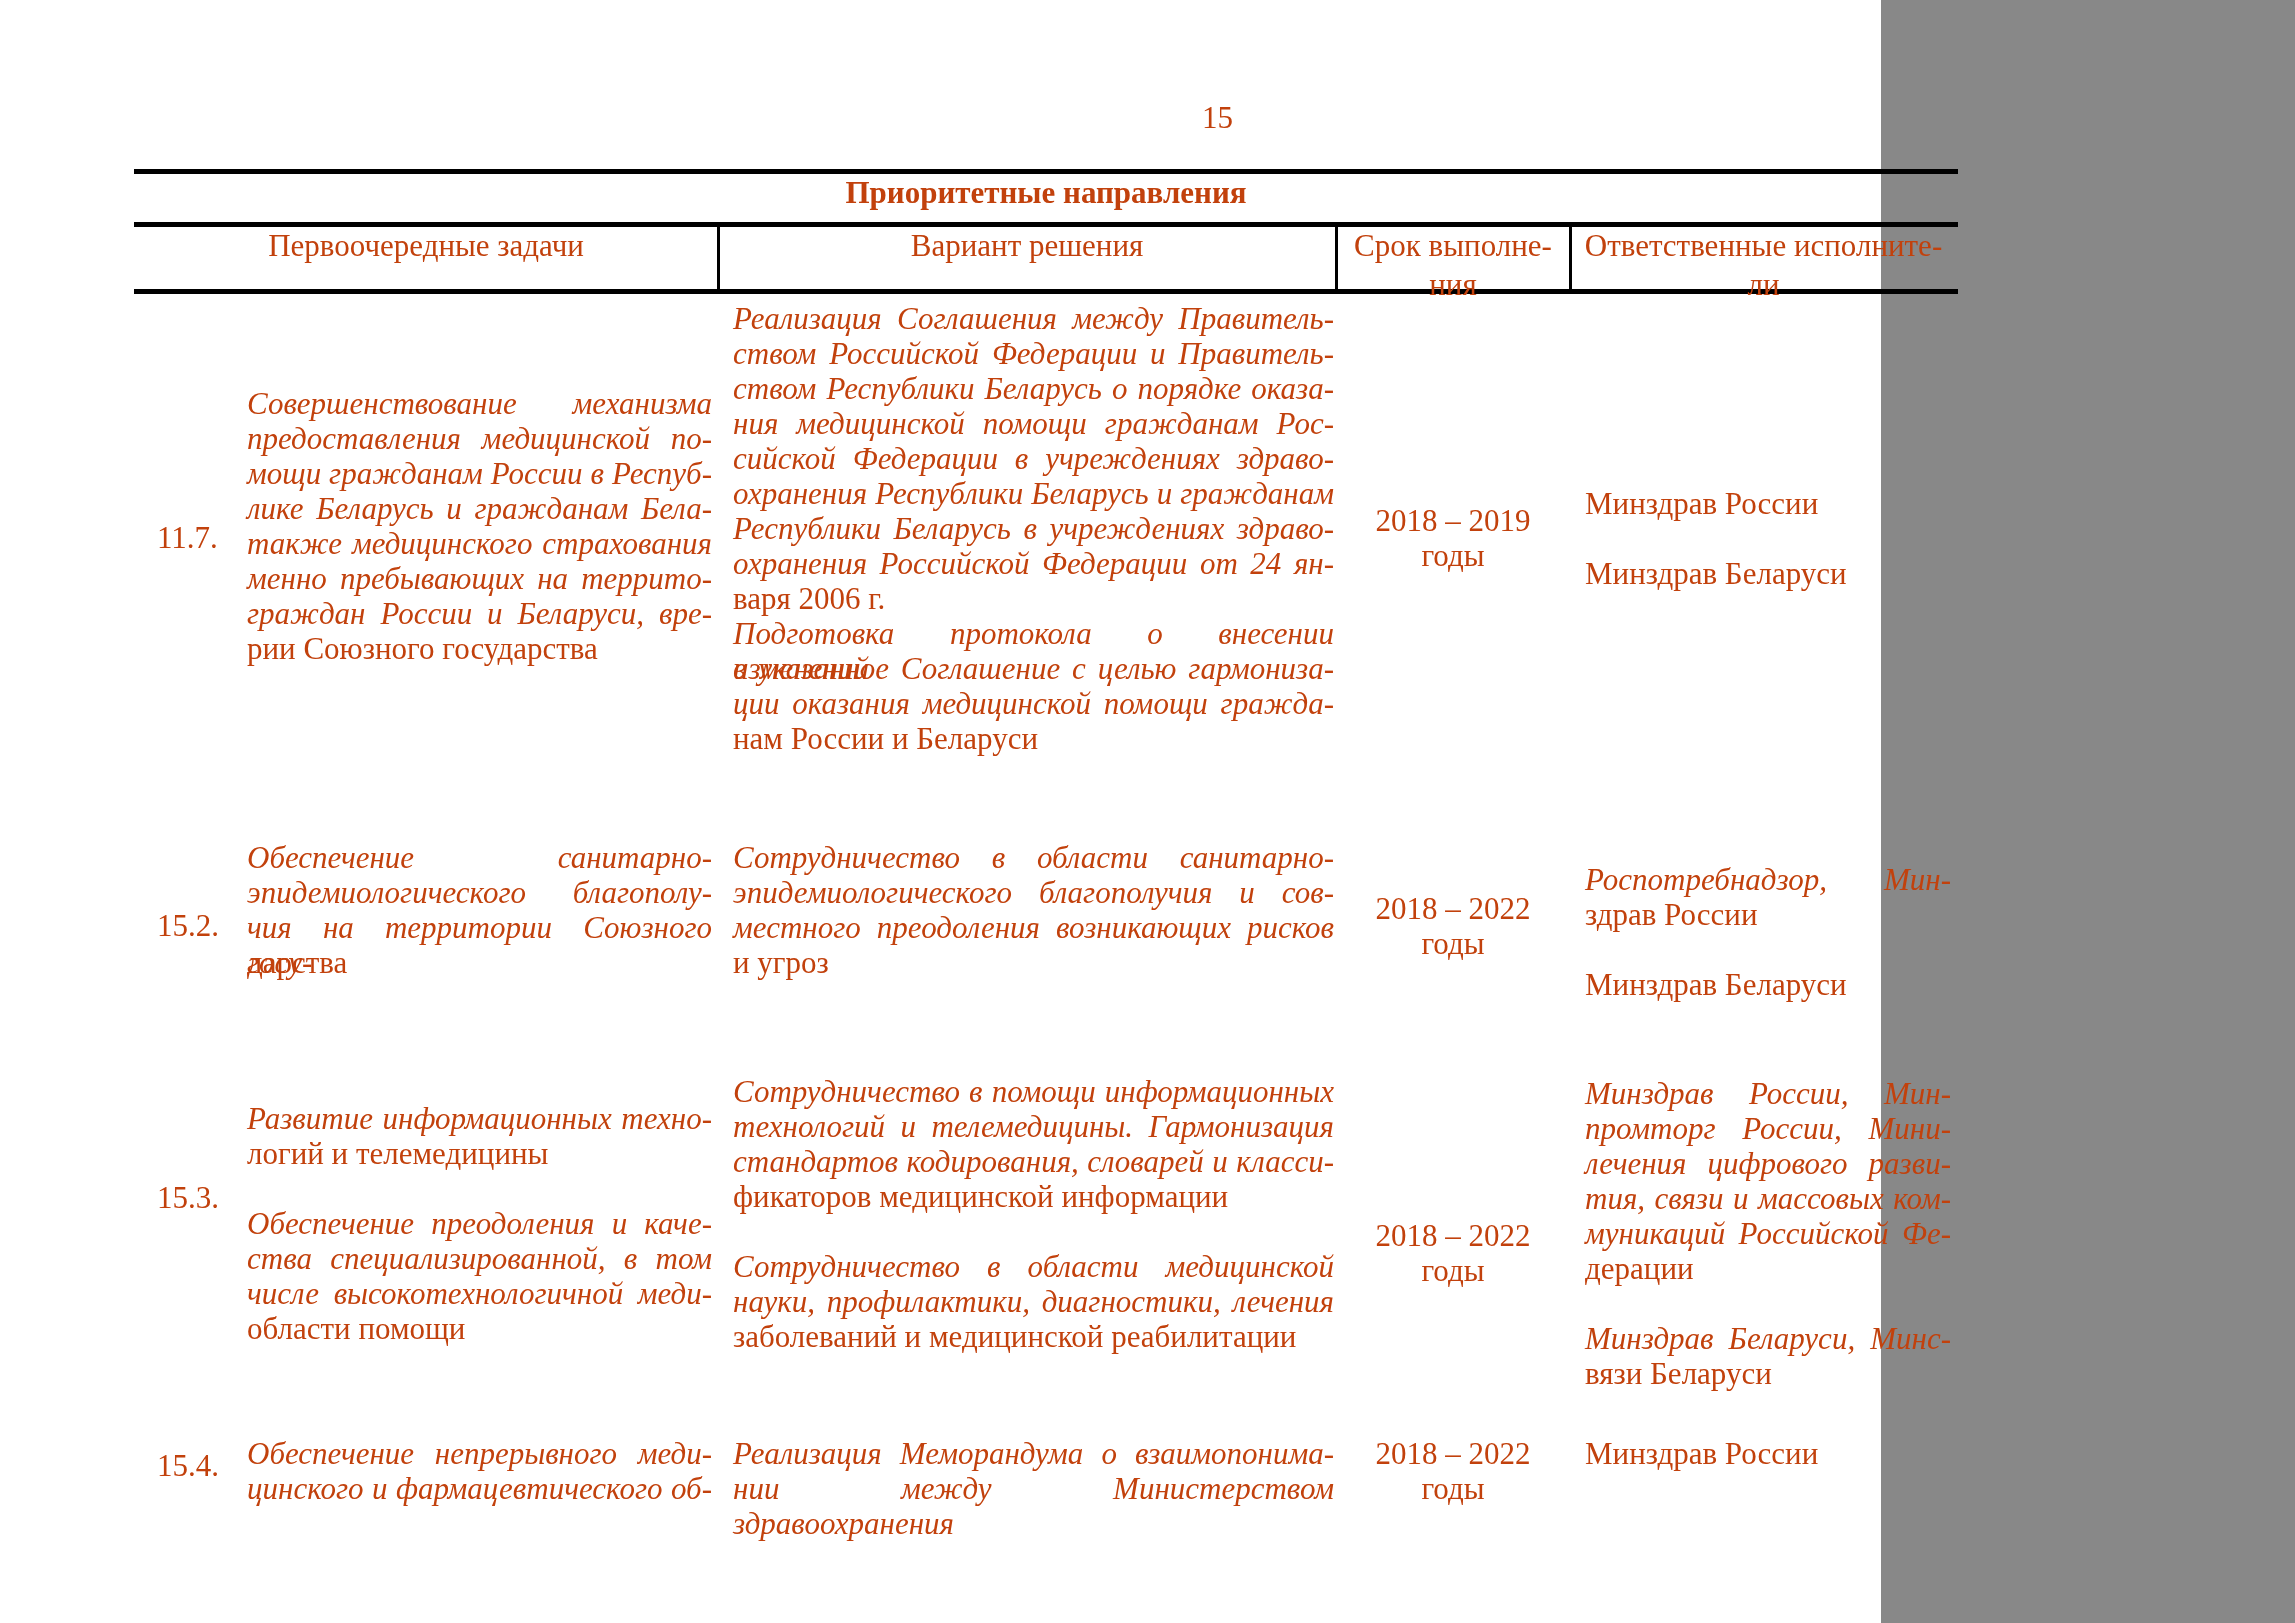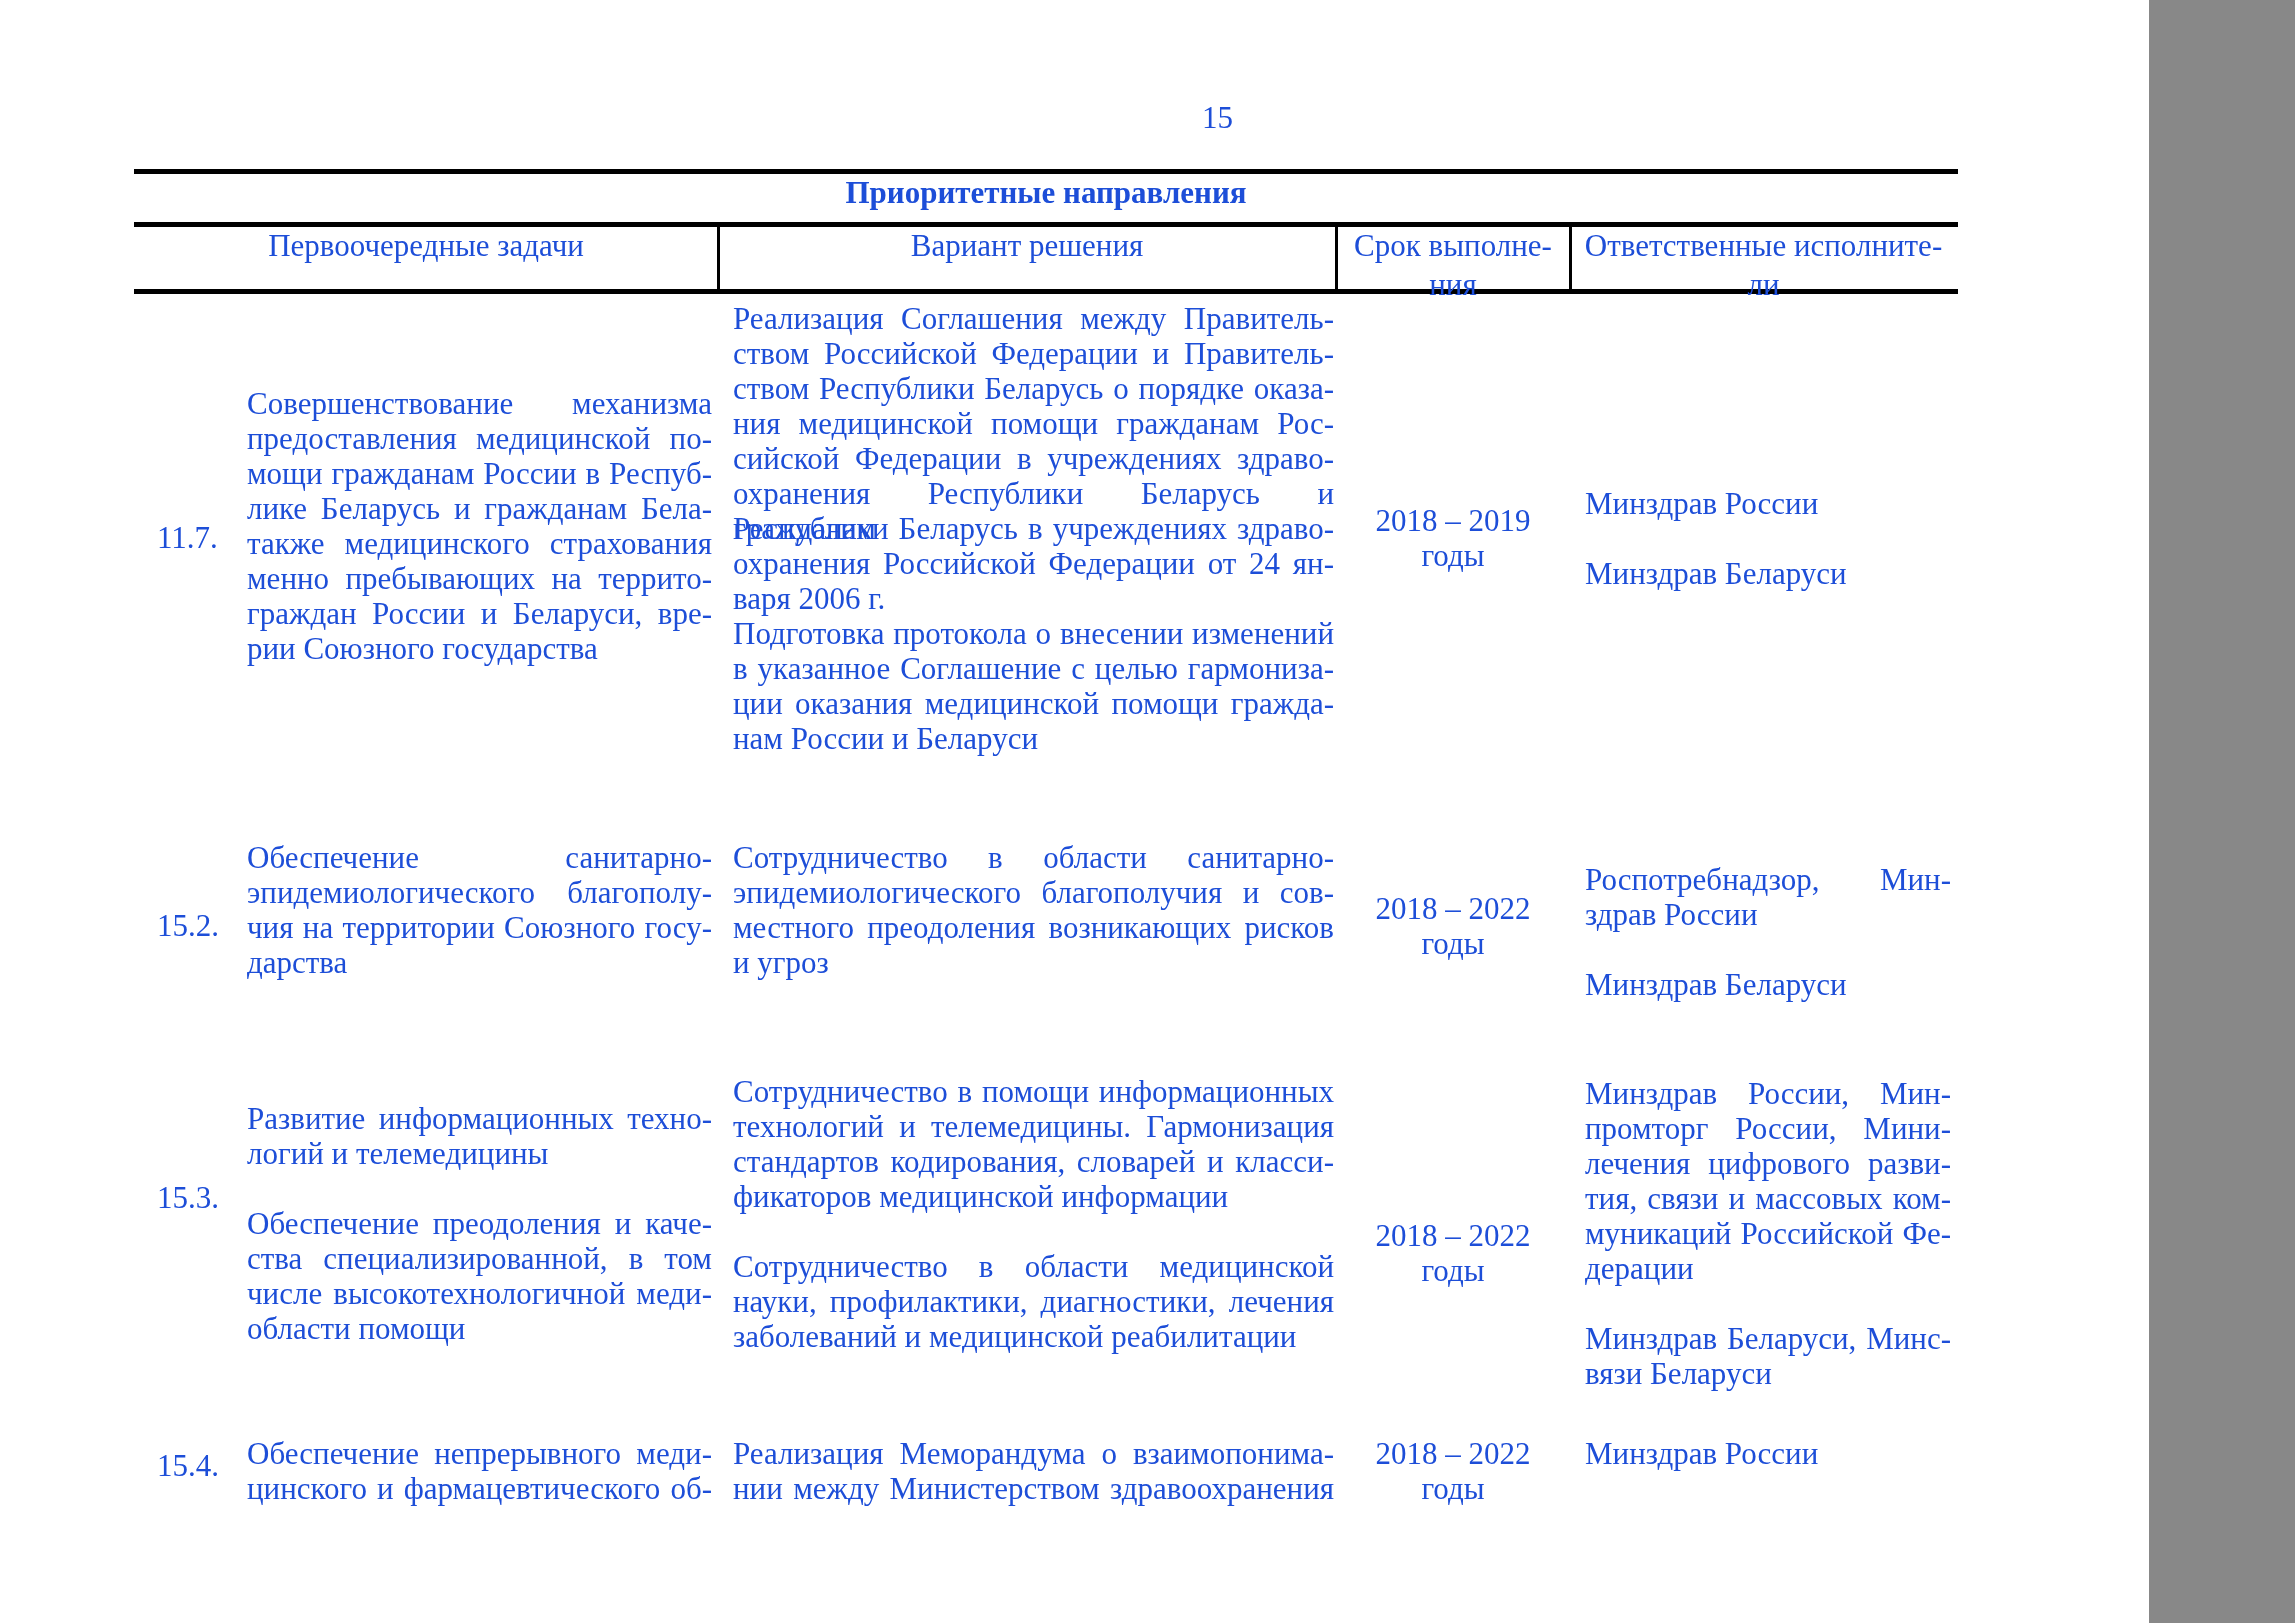--- a/index.html
+++ b/index.html
@@ -1,29 +1,29 @@
 <!DOCTYPE html>
 <html lang="ru" style="font-size:10.5px"><head>
 <meta charset="utf-8">
 <style>
   html,body{margin:0;padding:0;background:#888;}
   .page{
     position:relative;
-    width:2149px;height:1623px;
+    width:1881px;height:1623px;
     background:#ffffff;
     font-family:"Liberation Serif","DejaVu Serif",serif;
     font-size:31px;line-height:35px;
-    color:#1d4ed8;
+    color:#c2410c;
   }
   .abs{position:absolute;}
   .c{text-align:center;}
   .b{font-weight:bold;}
   .ln{height:35px;overflow:visible;}
   .hl{height:39px;overflow:visible;}
-  .j{text-align:justify;text-align-last:justify;}
+  .j{text-align:justify;text-align-last:justify;font-style:italic;}
   .rule{position:absolute;left:134px;width:1824px;height:4.6px;background:#000;}
   .vdiv{position:absolute;top:222px;height:71px;width:3.3px;background:#000;}
 </style>
 </head>
 <body>
 
 <div class="page">
 
   <div class="abs c" style="left:1152px;top:100px;width:131px">15</div>
 

